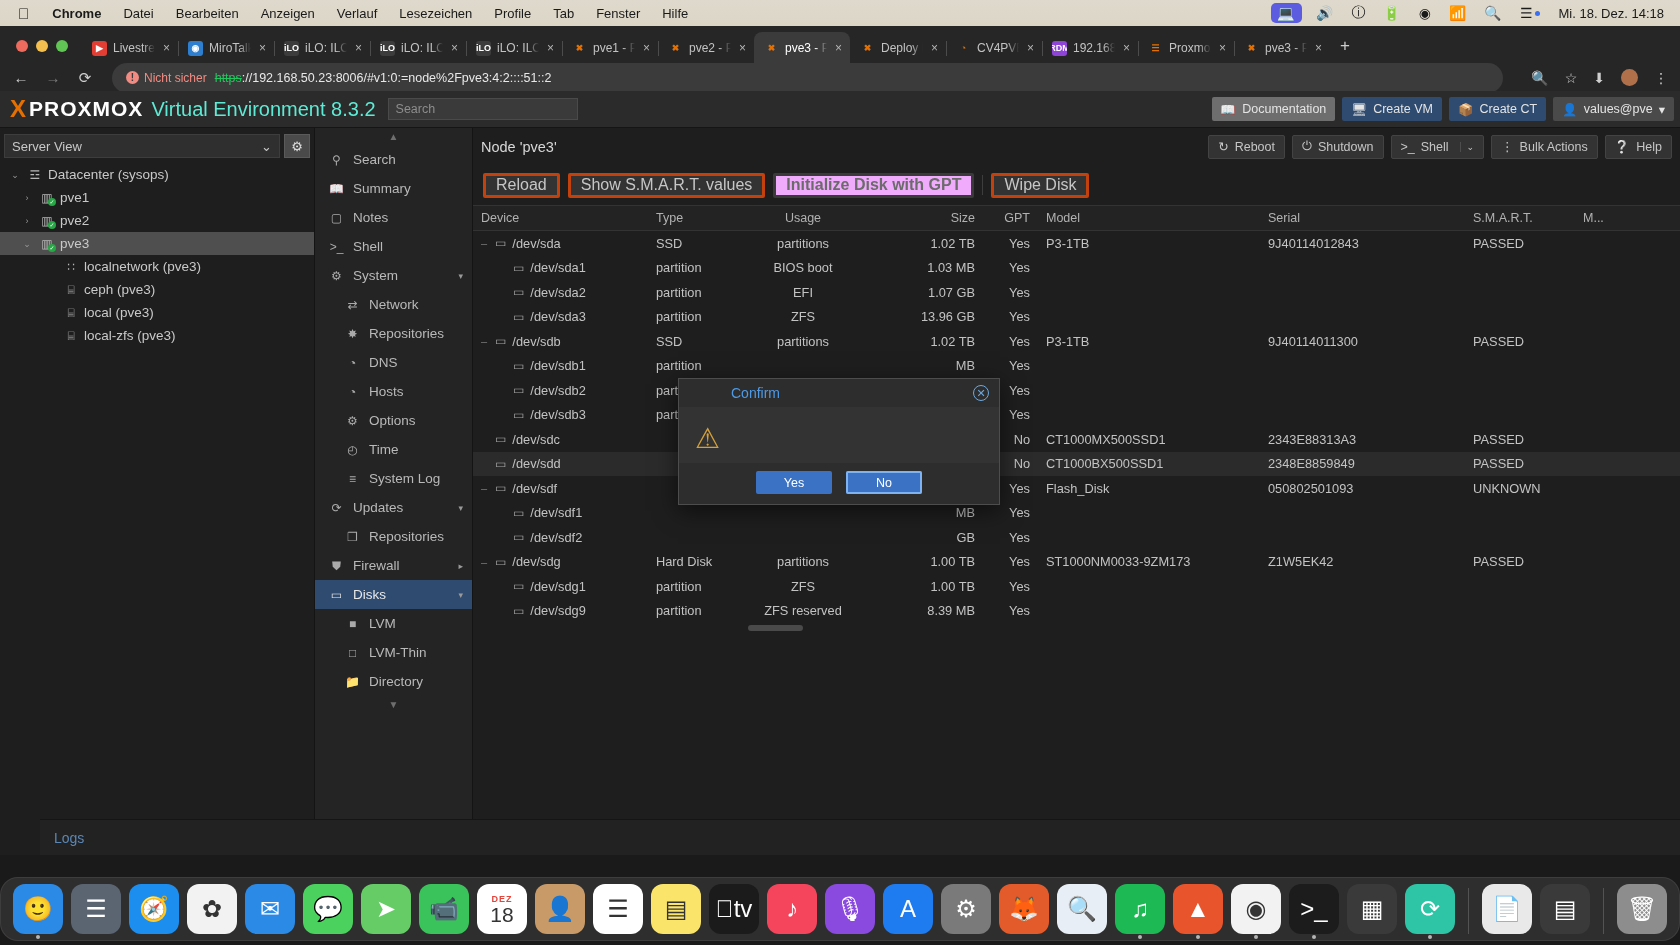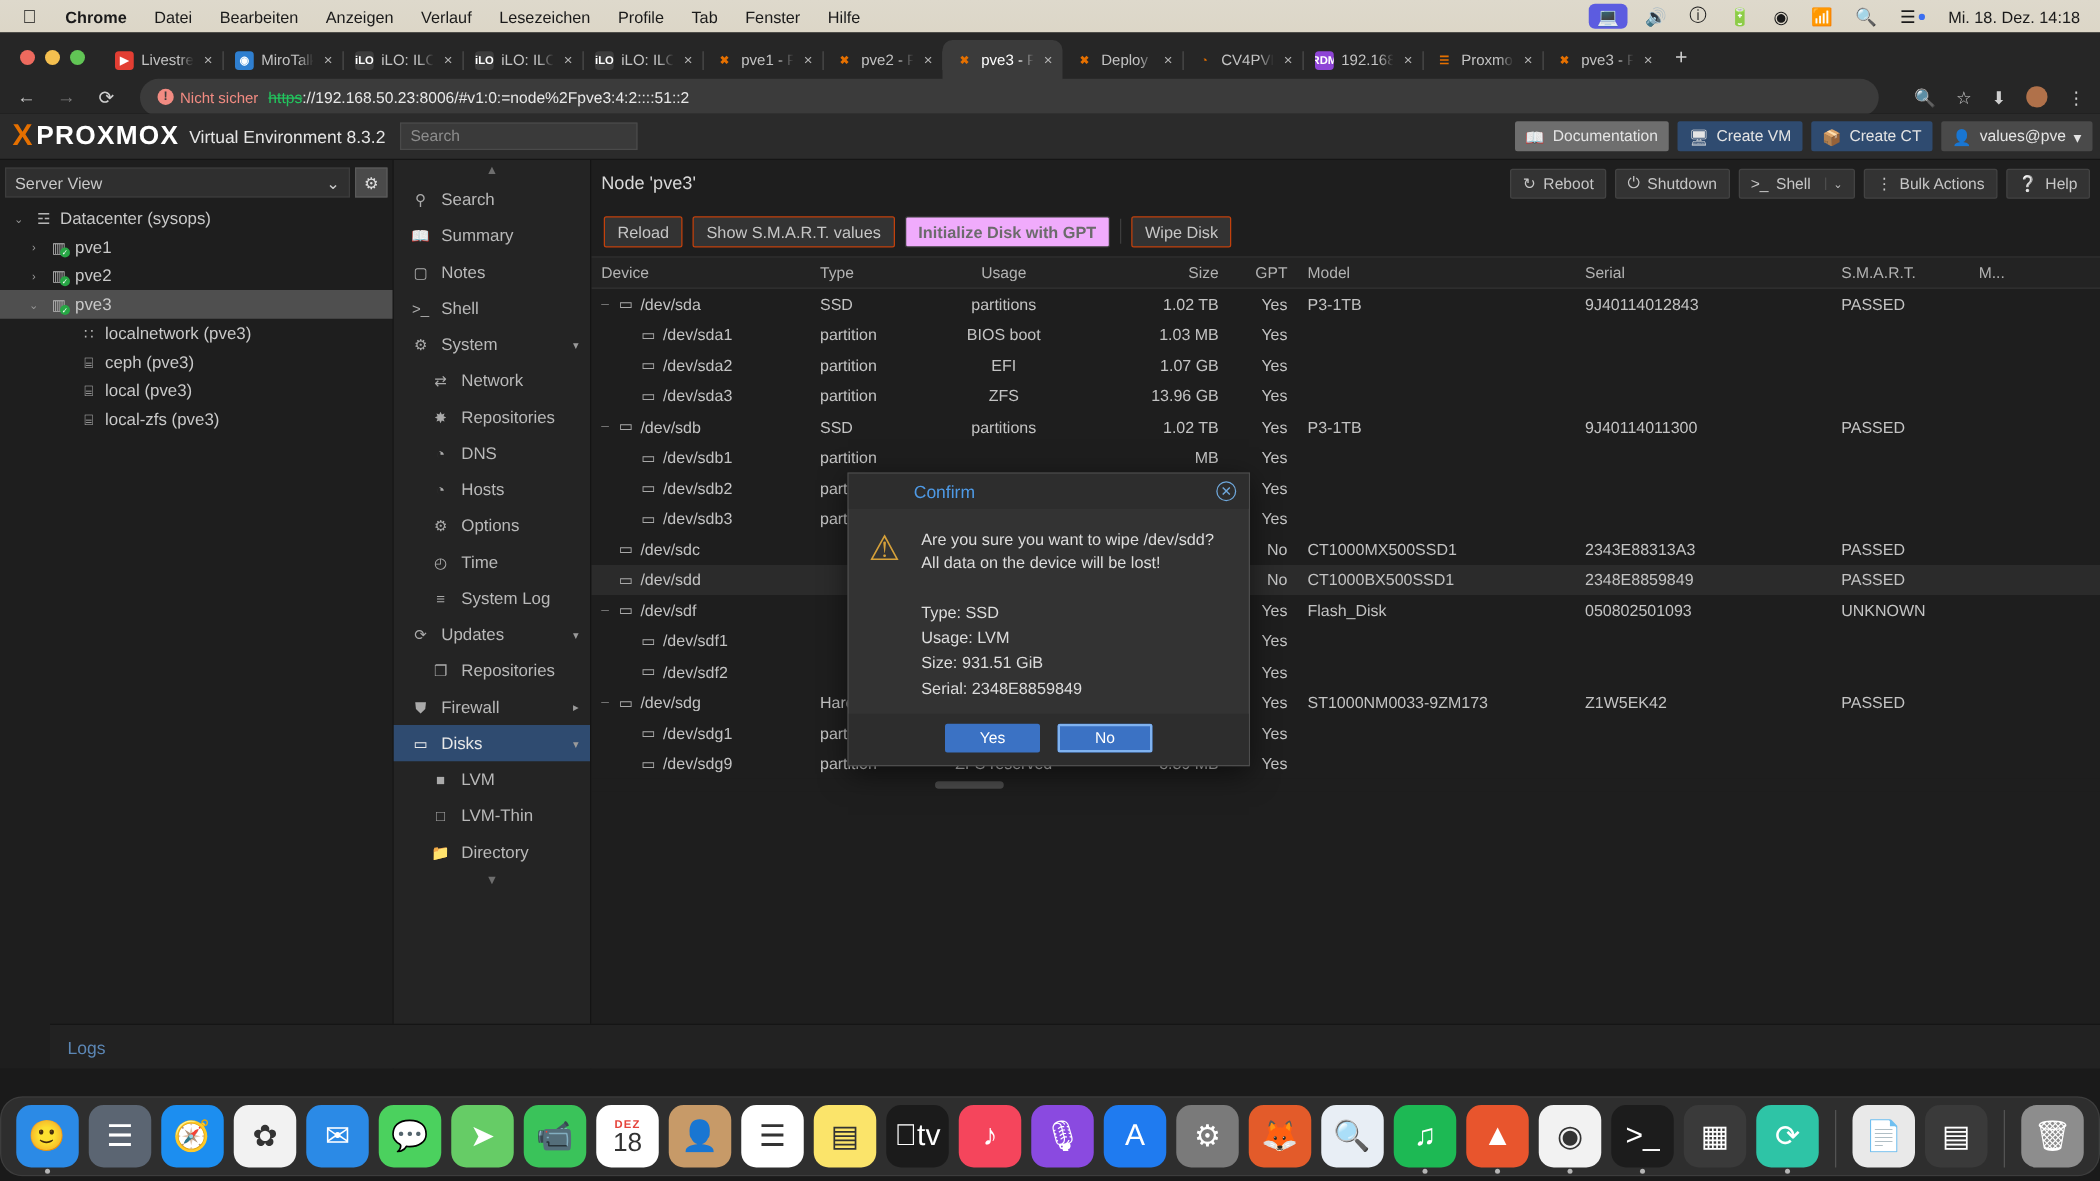--- a/index.html
+++ b/index.html
@@ -75,21 +75,21 @@
 
   
   .pvx { position: absolute; top: 91px; left: 0; width: 1680px; height: 764px; background: #1e1e1e; }
   .pvx-header {
     height: 37px; background: #2b2b2b; display: flex; align-items: center;
     padding: 0 6px 0 10px; border-bottom: 1px solid #151515;
   }
   .logo { display: flex; align-items: center; gap: 2px; font-weight: bold; font-size: 21px; letter-spacing: 1px; }
   .logo .x { color: #e57000; font-size: 24px; }
   .logo .w { color: #fff; }
-  .ver { color: #e5e5e5; font-size: 14px; margin-left: 8px; }
+  .ver { color: #5eead4; font-size: 20px; margin-left: 8px; }
   .psearch {
     width: 190px; height: 22px; background: #3a3a3a; border: 1px solid #4a4a4a;
     margin-left: 12px; color: #8d8d8d; font-size: 12.5px; display: flex; align-items: center; padding: 0 7px;
   }
   .hdr-spacer { flex: 1; }
   .hbtn {
     height: 24px; display: flex; align-items: center; gap: 6px; padding: 0 9px;
     background: #6e6e6e; color: #e4e4e4; font-size: 12.5px; margin-left: 7px; border-radius: 2px;
   }
   .hbtn.blue { background: #2f4b70; }
@@ -135,21 +135,21 @@
   .nodetitle { font-size: 14.5px; color: #d8d8d8; }
   .ctop .sp { flex: 1; }
   .tbtn {
     height: 24px; display: flex; align-items: center; gap: 6px; padding: 0 9px;
     background: #333; border: 1px solid #434343; color: #c6c6c6; font-size: 12.5px; margin-left: 7px; border-radius: 2px;
   }
   .tbtn .split { border-left: 1px solid #4d4d4d; margin-left: 5px; padding-left: 6px; font-size: 9px; }
   .toolbar2 { height: 40px; display: flex; align-items: center; padding: 0 10px; gap: 8px; }
   .t2btn {
     height: 25px; display: flex; align-items: center; padding: 0 10px;
-    background: #333; border: 1px solid #c2410c; color: #c6c6c6; font-size: 13px; border-radius: 2px;
+    background: #333; border: 3px solid #c2410c; color: #c6c6c6; font-size: 16px; border-radius: 2px;
   }
   .t2btn.disabled { color: #6b6b6b; border-color: #3a3a3a; background: #f0abfc; font-weight: bold; }
   .t2div { width: 1px; height: 20px; background: #3d3d3d; }
 
   
   .tbl { flex: 1; overflow: hidden; }
   .thead { display: flex; height: 26px; align-items: center; border-top: 1px solid #333; border-bottom: 1px solid #333; color: #b2b2b2; font-size: 12.5px; background: #232323; }
   .thead > div, .trow > div { padding: 0 8px; overflow: hidden; white-space: nowrap; }
   .c-dev { width: 175px; } .c-type { width: 80px; } .c-use { width: 150px; text-align: center; }
   .c-size { width: 105px; text-align: right; } .c-gpt { width: 55px; text-align: right; }
@@ -857,30 +857,20 @@
   </div>
 
   <div class="modal">
     <div class="modal-hd">
       <div class="modal-title">Confirm</div>
       <div class="sp"></div>
       <div class="modal-close">✕</div>
     </div>
     <div class="modal-bd">
       <div class="warnico">⚠</div>
-      <div style="flex:1">
-        <div class="modal-msg">Are you sure you want to wipe /dev/sdd?</div>
-        <div class="modal-msg">All data on the device will be lost!</div>
-        <div class="modal-det">
-          <div>Type: SSD</div>
-          <div>Usage: LVM</div>
-          <div>Size: 931.51 GiB</div>
-          <div>Serial: 2348E8859849</div>
-        </div>
-      </div>
     </div>
     <div class="modal-ft">
       <div class="mbtn">Yes</div>
       <div class="mbtn focus">No</div>
     </div>
   </div>
 
   <div class="dock">
     <div class="dockinner" id="dock-items">
         <div class="di" style="background: rgb(43, 138, 230);">🙂<span class="rundot"></span></div>

